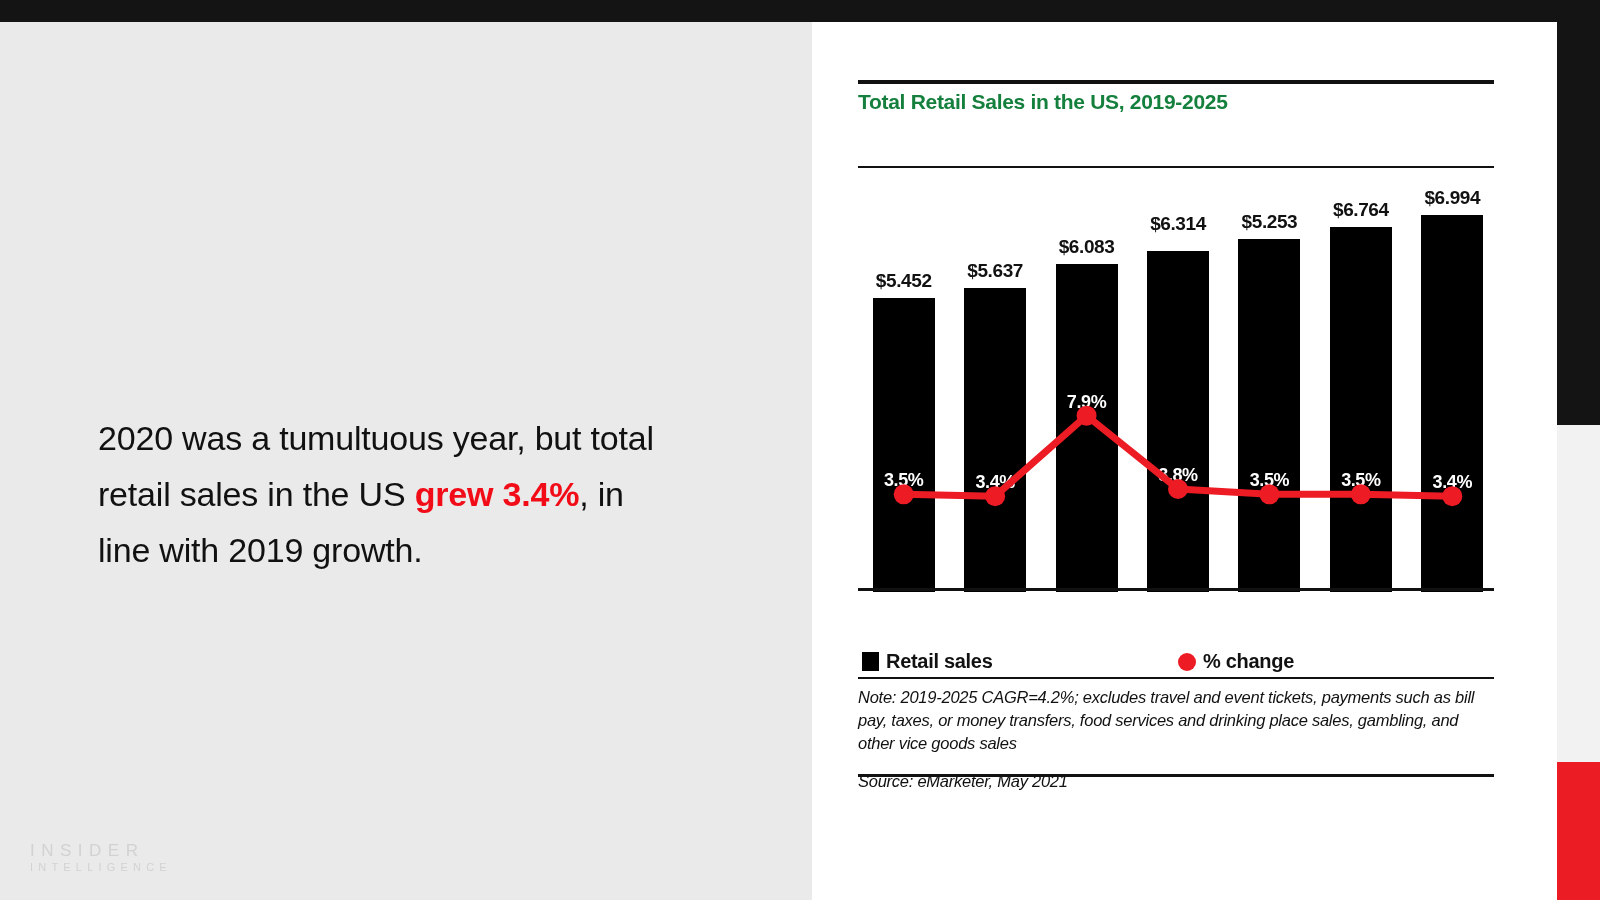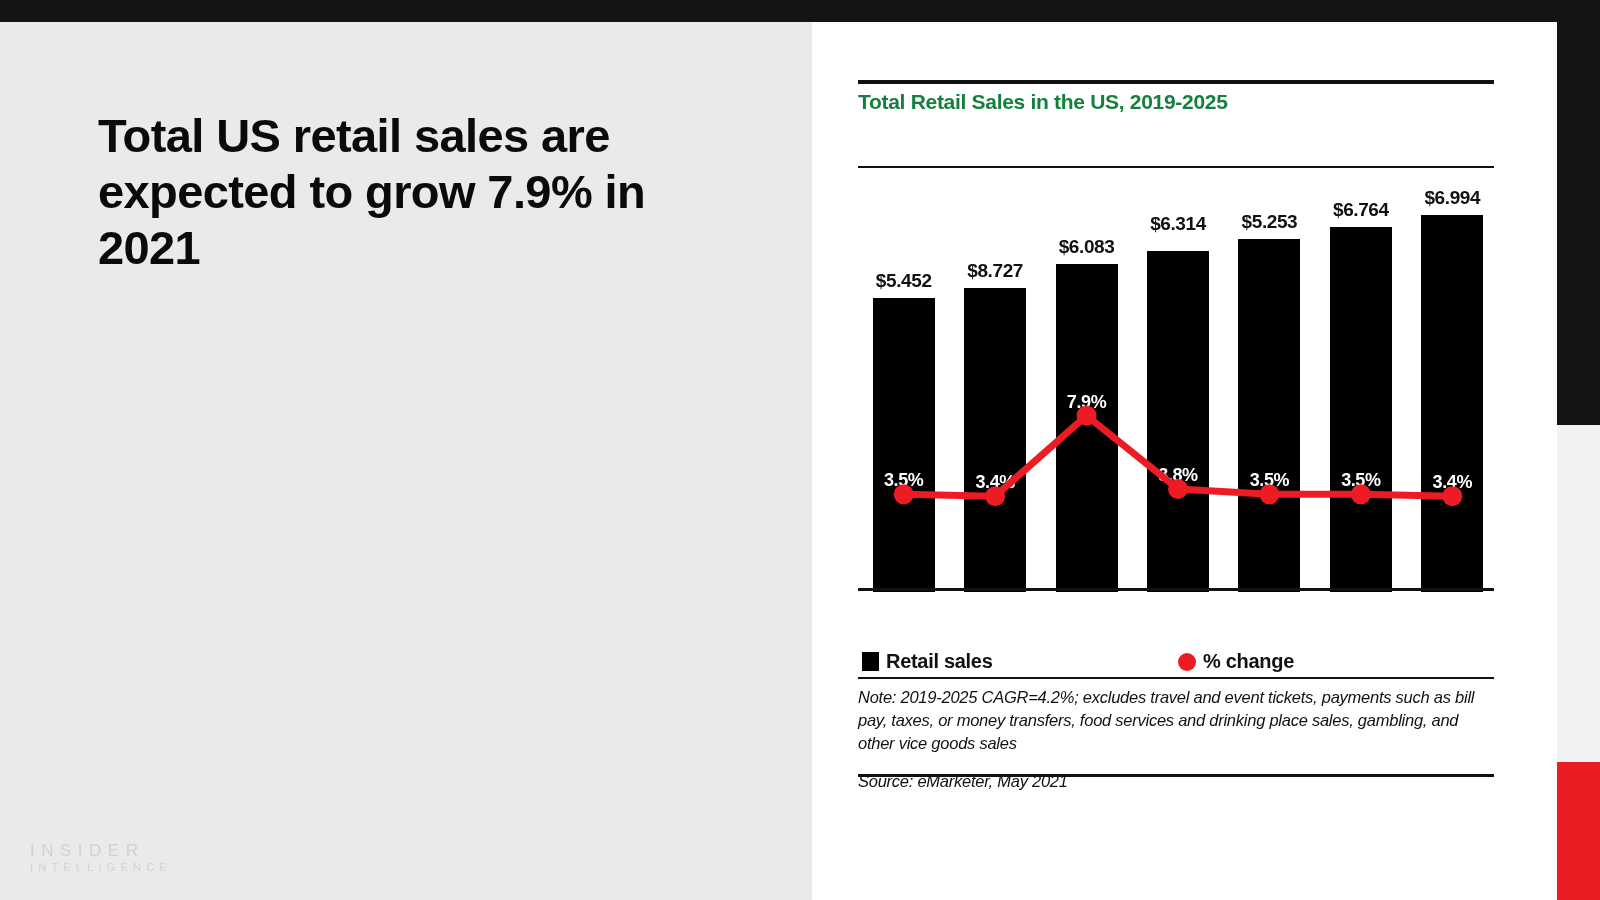--- a/index.html
+++ b/index.html
@@ -138,41 +138,41 @@
 <div id="page">
 
   <div class="topbar"></div>
 
   <div class="edge edge-dark"></div>
   <div class="edge edge-gray"></div>
   <div class="edge edge-red"></div>
 
   <div class="left-panel">
 
-    <div class="headline">Total US retail sales are expected to grow 7.9% in 2021</div>
-
+
+    <div class="body-copy"><span>2020 was a tumultuous year, but total retail sales in the US </span><span class="hl">grew 3.4%</span><span>, in line with 2019 growth.</span></div>
 
     <div class="logo">
       <div class="l1">INSIDER</div>
       <div class="l2">INTELLIGENCE</div>
     </div>
   </div>
 
   <div class="chart-card">
 
     <div class="rule-top"></div>
     <div class="chart-title">Total Retail Sales in the US, 2019-2025</div>
     <div class="rule-title"></div>
 
     <div class="plot" id="plot">
         <div class="bar" style="left: 14.7143px; height: 294.121px;"></div>
         <div class="bar-value" style="left: -4.28571px; top: 87.8789px;">$5.452</div>
         <div class="pct-label" style="left: 5.71429px; top: 288.368px;">3.5%</div>
         <div class="bar" style="left: 106.143px; height: 304.101px;"></div>
-        <div class="bar-value" style="left: 87.1429px; top: 77.8987px;">$8.727</div>
+        <div class="bar-value" style="left: 87.1429px; top: 77.8987px;">$5.637</div>
         <div class="pct-label" style="left: 97.1429px; top: 290.158px;">3.4%</div>
         <div class="bar" style="left: 197.571px; height: 328.162px;"></div>
         <div class="bar-value" style="left: 178.571px; top: 53.8382px;">$6.083</div>
         <div class="pct-label" style="left: 188.571px; top: 209.632px;">7.9%</div>
         <div class="bar" style="left: 289px; height: 340.624px;"></div>
         <div class="bar-value" style="left: 270px; top: 31px;">$6.314</div>
         <div class="pct-label" style="left: 280px; top: 283px;">3.8%</div>
         <div class="bar" style="left: 380.429px; height: 352.546px;"></div>
         <div class="bar-value" style="left: 361.429px; top: 29.4539px;">$5.253</div>
         <div class="pct-label" style="left: 371.429px; top: 288.368px;">3.5%</div>

